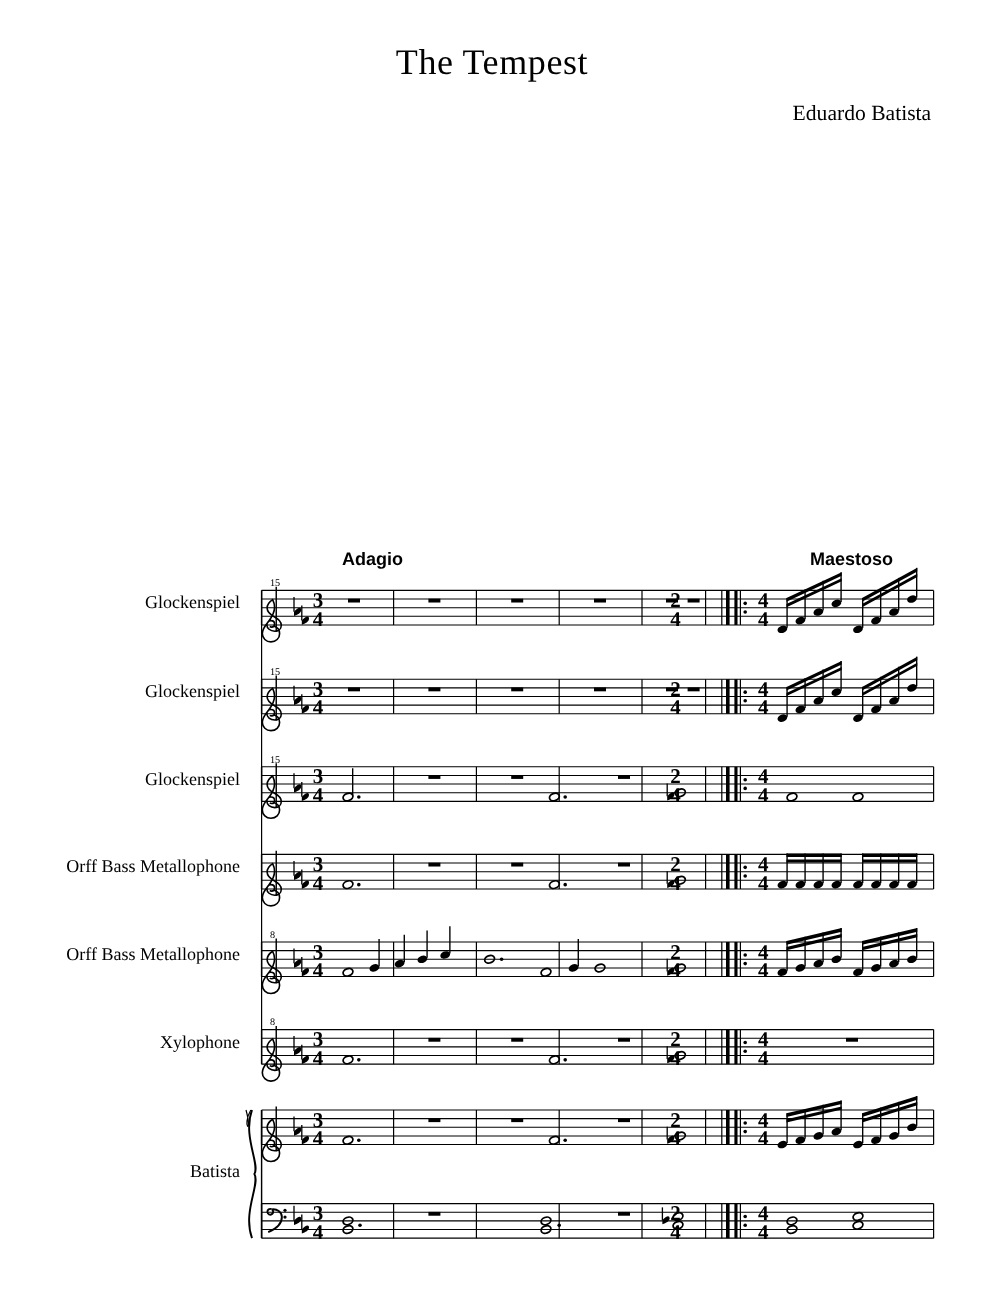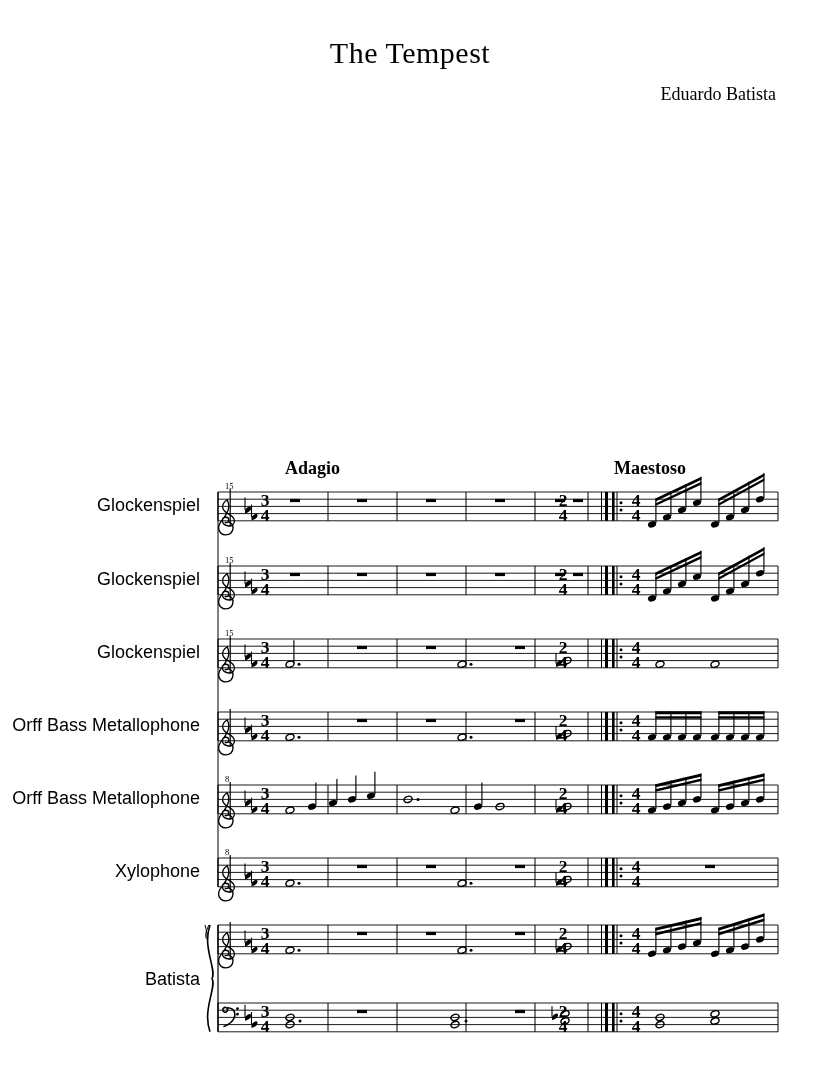--- a/index.html
+++ b/index.html
@@ -38,50 +38,50 @@
   .composer {
     position: absolute;
     top: 84px;
     right: 44px;
     font-size: 18px;
     font-family: "Liberation Serif", serif;
   }
 
   .tempo-text {
     position: absolute;
-    font-size: 18px;
+    font-size: 15px;
     font-weight: bold;
-    font-family: Liberation Serif, serif;
+    font-family: Liberation Sans, sans-serif;
     text-align: center;
   }
 
   .instr-label {
     position: absolute;
-    font-size: 18px;
-    font-family: Liberation Sans, sans-serif;
+    font-size: 15px;
+    font-family: Liberation Serif, serif;
     text-align: right;
     white-space: nowrap;
   }
 
   .staff-svg {
     position: absolute;
     left: 0;
     top: 0;
   }
 </style>
 </head>
 <body>
 
 <div id="sheet">
 
   <div class="title">The Tempest</div>
   <div class="composer">Eduardo Batista</div>
 
   <div class="tempo-text" id="tempo0" style="left: 285px; top: 458px;">Adagio</div>
-  <div class="tempo-text" id="tempo1" style="left: 614px; top: 458px;">Maestoso</div>
+  <div class="tempo-text" id="tempo1" style="left: 675px; top: 458px;">Maestoso</div>
 
   <div class="instr-label" id="lbl0" style="top: 495px; left: 0px; width: 208px; text-align: right; padding-right: 8px; box-sizing: border-box;">Glockenspiel</div>
   <div class="instr-label" id="lbl1" style="top: 569px; left: 0px; width: 208px; text-align: right; padding-right: 8px; box-sizing: border-box;">Glockenspiel</div>
   <div class="instr-label" id="lbl2" style="top: 642px; left: 0px; width: 208px; text-align: right; padding-right: 8px; box-sizing: border-box;">Glockenspiel</div>
   <div class="instr-label" id="lbl3" style="top: 715px; left: 0px; width: 208px; text-align: right; padding-right: 8px; box-sizing: border-box;">Orff Bass Metallophone</div>
   <div class="instr-label" id="lbl4" style="top: 788px; left: 0px; width: 208px; text-align: right; padding-right: 8px; box-sizing: border-box;">Orff Bass Metallophone</div>
   <div class="instr-label" id="lbl5" style="top: 861px; left: 0px; width: 208px; padding-right: 8px; box-sizing: border-box;">Xylophone</div>
   <div class="instr-label" id="lbl6" style="top: 969px; left: 0px; width: 208px; text-align: right; padding-right: 8px; box-sizing: border-box;">Batista</div>
 
   <svg class="staff-svg" id="notation" width="820" height="1085" xmlns="http://www.w3.org/2000/svg">

